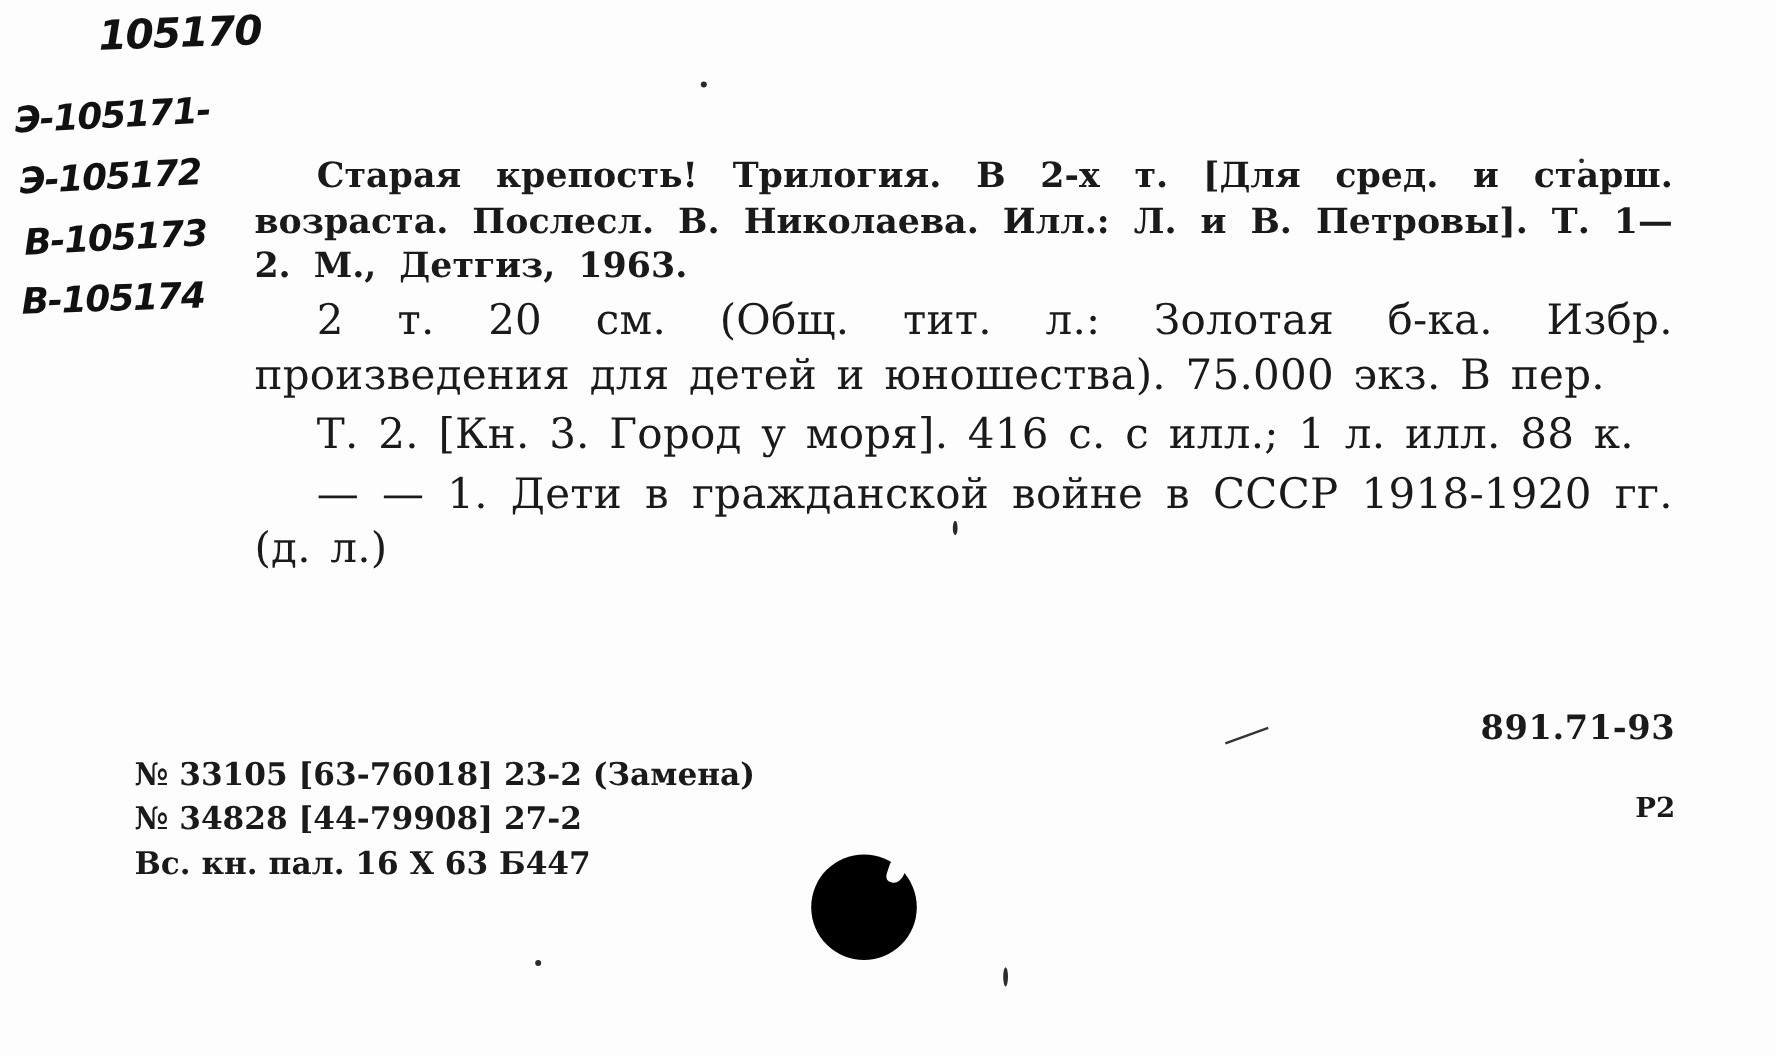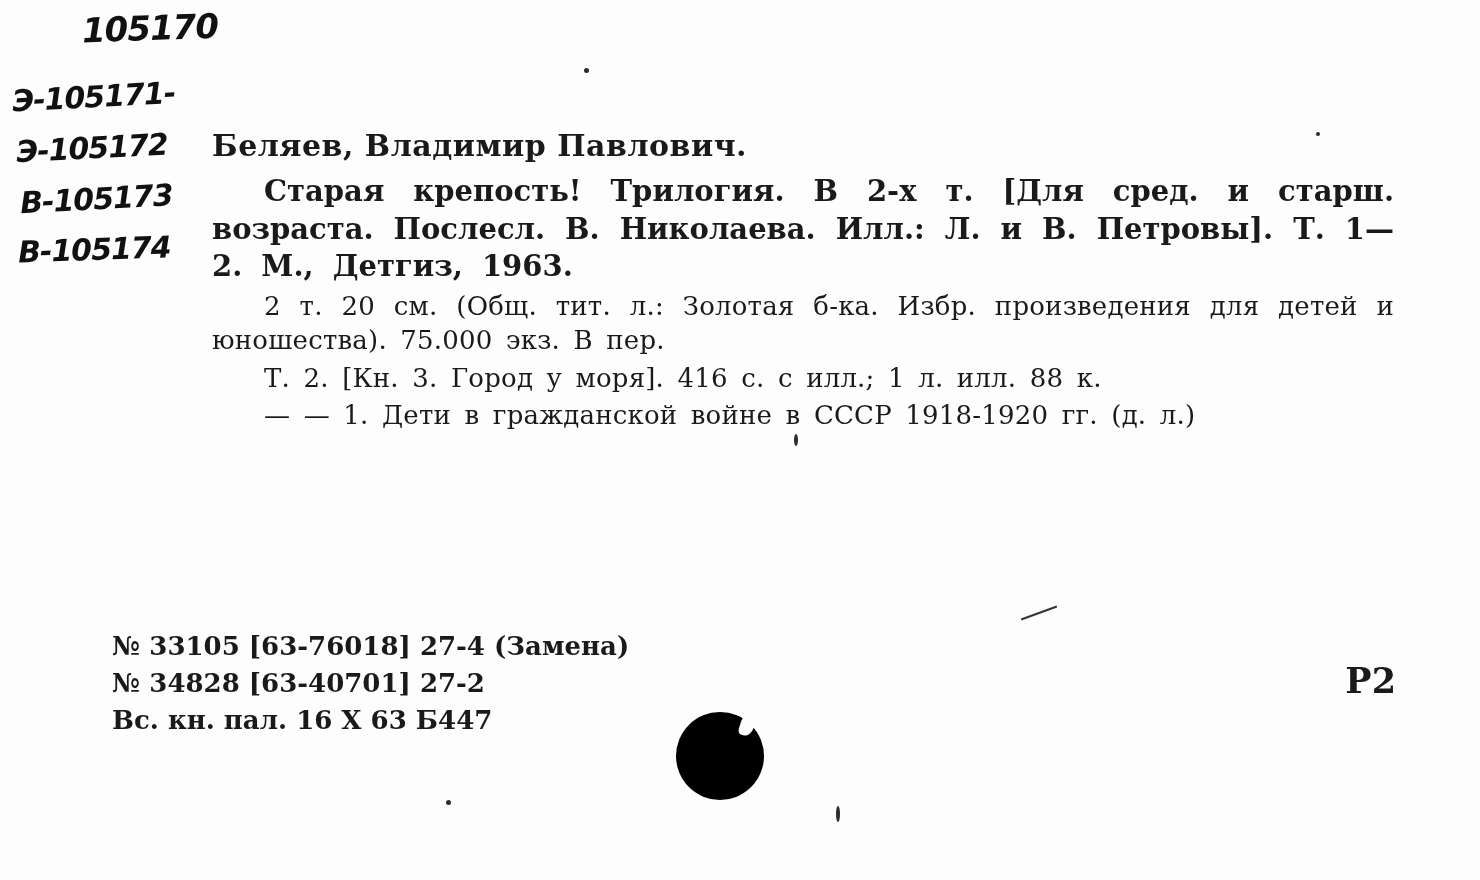--- a/index.html
+++ b/index.html
@@ -53,21 +53,21 @@
     margin-bottom: 10px;
   }
   .para {
     font-family: "DejaVu Serif", serif;
     font-size: 29px;
     line-height: 1.30;
     text-align: justify;
     margin-bottom: 2px;
   }
   .para .ind { display: inline-block; width: 52px; }
-  .para.small { font-size: 26px; }
+  .para.small { font-size: 35px; }
   .gap-top { margin-top: 4px; }
 
   
   .sp1 { letter-spacing: 0.2px; word-spacing: 5px; }
   .sp2 { word-spacing: 9px; font-weight: bold; }
 
   
   .udk {
     position: absolute;
     right: 84px;
@@ -75,21 +75,21 @@
     font-family: "DejaVu Serif", serif;
     font-size: 28px;
     font-weight: bold;
     letter-spacing: 0.5px;
   }
   .shelf {
     position: absolute;
     right: 84px;
     top: 660px;
     font-family: "DejaVu Serif", serif;
-    font-size: 35px;
+    font-size: 23px;
     font-weight: bold;
     margin-left: 44px;
   }
 
   
   .footer {
     position: absolute;
     left: 112px;
     top: 628px;
     font-family: "DejaVu Serif", serif;
@@ -139,38 +139,38 @@
 
   <div class="hand-block">
     <div class="hand hand-0">105170</div>
     <div class="hand hand-1">Э-105171-</div>
     <div class="hand hand-2">Э-105172</div>
     <div class="hand hand-3">В-105173</div>
     <div class="hand hand-4">В-105174</div>
   </div>
 
   <div class="body">
-    <div class="author">Беляев, Владимир Павлович.</div>
 
     <div class="para sp2"><span class="ind"></span><span>Старая крепость! Трилогия.  В 2-х т.  [Для  сред. и старш. возраста. Послесл. В. Николаева. Илл.: Л. и В. Петровы]. Т. 1—2.      М., Детгиз, 1963.</span></div>
 
     <div class="para small sp1 gap-top"><span class="ind"></span><span>2 т.     20 см.      (Общ. тит. л.: Золотая б-ка. Избр. произведения для детей и юношества). 75.000 экз. В пер.</span></div>
 
 
     <div class="para small sp1 gap-top"><span class="ind"></span><span>Т. 2. [Кн. 3. Город у моря].      416 с. с илл.; 1 л. илл. 88 к.</span></div>
 
     <div class="para small sp1 gap-top"><span class="ind"></span><span>— — 1. Дети в гражданской войне в СССР 1918-1920 гг.  (д. л.)</span></div>
 
   </div>
 
+  <div class="udk">891.71-93</div>
   <div class="shelf">Р2</div>
 
   <div class="footer">
-    <div class="row">№ 33105 [63-76018] 27-4 (Замена)</div>
-    <div class="row">№ 34828 [63-40701]  27-2</div>
+    <div class="row">№ 33105 [63-76018] 23-2 (Замена)</div>
+    <div class="row">№ 34828 [44-79908]  27-2</div>
     <div class="row">Вс. кн. пал. 16 X 63      Б447</div>
   </div>
 
   <div class="blot"></div>
 
   <div class="tick" style="left:1020px; top:612px;"></div>
 
   <div class="speck" style="left:584px; top:68px; width:5px; height:5px;"></div>
   <div class="speck" style="left:794px; top:434px; width:4px; height:12px;"></div>
   <div class="speck" style="left:836px; top:806px; width:4px; height:16px;"></div>

